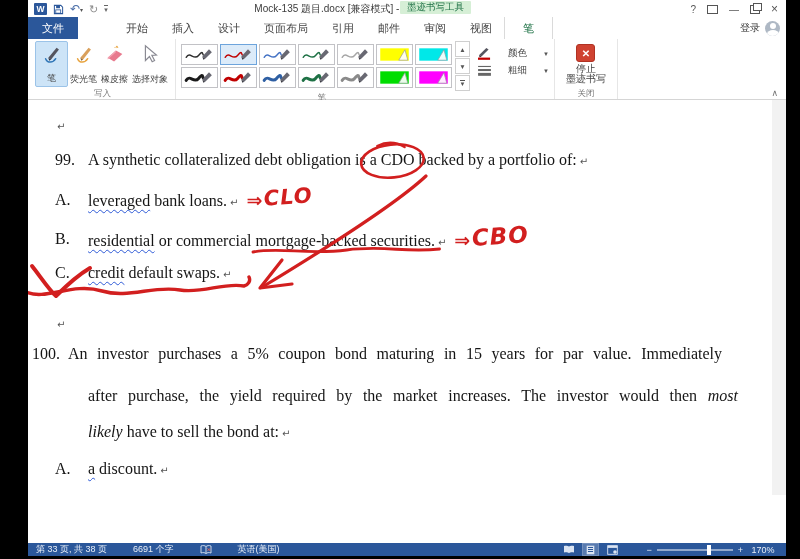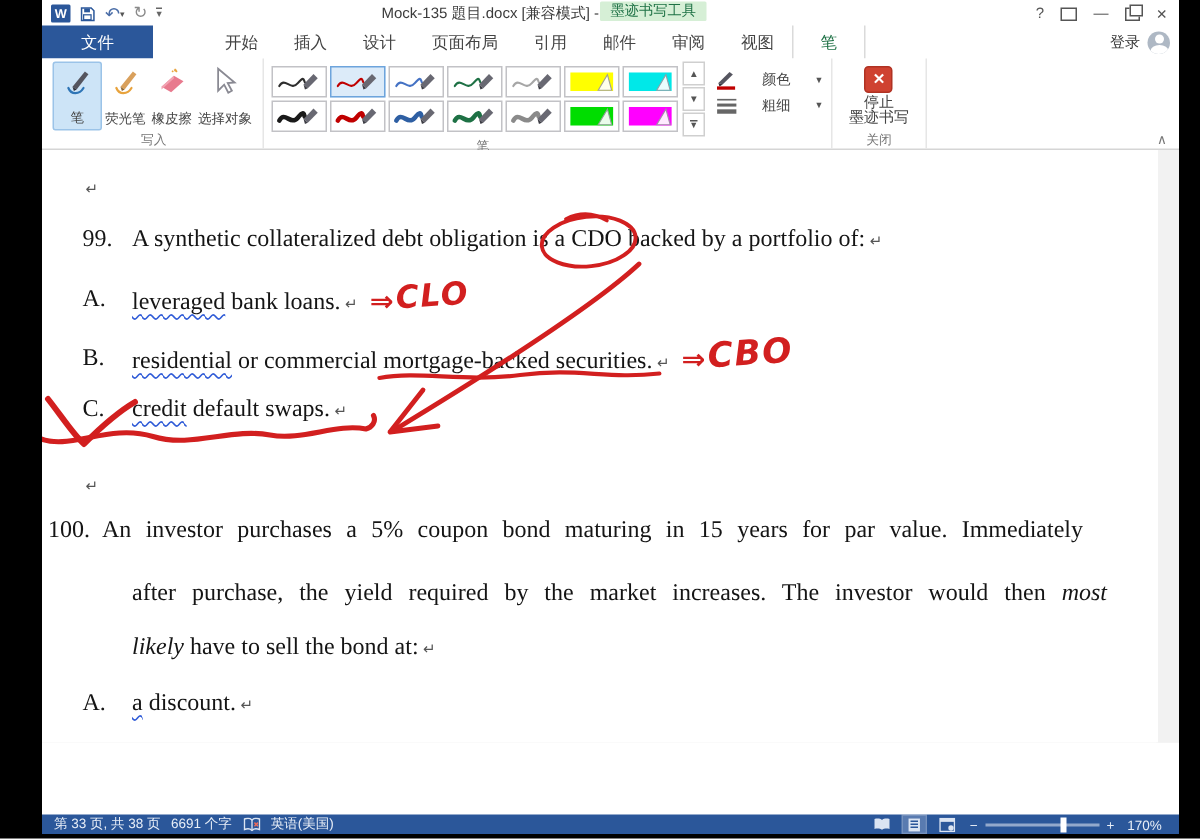--- a/index.html
+++ b/index.html
@@ -22,21 +22,21 @@
   .ctx-label{position:absolute;left:372px;top:1px;height:13px;padding:0 7px;background:#d6efd6;
        color:#1e7145;font-size:9.5px;display:flex;align-items:center;border-radius:1px;}
   .win-controls{display:flex;align-items:center;gap:11px;color:#555;font-size:10px;margin-right:4px;}
   .win-controls span{cursor:default;}
   .restore-glyph{display:inline-block;width:8px;height:7px;border:1px solid #555;position:relative;}
   .restore-glyph:before{content:"";position:absolute;left:2px;top:-3px;width:7px;height:6px;border:1px solid #555;background:#fff;}
   .ribbon-display-glyph{display:inline-block;width:9px;height:7px;border:1px solid #555;position:relative;}
 
   
   .tabrow{height:22px;display:flex;align-items:stretch;font-size:11px;color:#444;}
-  .file-tab{background:#2b579a;color:#fff;padding:0 26px;display:flex;align-items:center;}
+  .file-tab{background:#2b579a;color:#fff;padding:0 14px;display:flex;align-items:center;}
   .tab{padding:0 12px;display:flex;align-items:center;}
   .pen-tab{padding:0 18px;display:flex;align-items:center;color:#1e7145;background:#fff;
        border-left:1px solid #dadada;border-right:1px solid #dadada;}
   .signin{margin-left:auto;display:flex;align-items:center;gap:5px;padding-right:6px;font-size:10px;color:#333;}
   .avatar{width:15px;height:15px;border-radius:50%;background:#aeb8c4;position:relative;overflow:hidden;}
   .avatar:before{content:"";position:absolute;left:4.5px;top:2.5px;width:6px;height:6px;border-radius:50%;background:#fff;}
   .avatar:after{content:"";position:absolute;left:1.5px;top:9.5px;width:12px;height:8px;border-radius:50%;background:#fff;}
 
   
   .ribbon{height:60px;display:flex;align-items:stretch;padding:0 2px;border-bottom:1px solid #d5d5d5;background:#fff;}
@@ -86,21 +86,21 @@
       font-size:21px;display:inline-block;transform:rotate(-4deg) translateY(-2px);letter-spacing:1px;}
   .ink-label.big{font-size:23px;}
   .circled{position:relative;}
   .circled svg{position:absolute;left:-13px;top:-10px;width:calc(100% + 26px);height:40px;overflow:visible;}
   .ink-underline{position:relative;}
   .ink-underline svg{position:absolute;left:-4px;bottom:-8px;width:calc(100% + 12px);height:12px;}
   #ink-overlay{position:absolute;left:0;top:0;width:744px;height:436px;z-index:6;pointer-events:none;}
 
   
   .statusbar{height:13px;background:#2b579a;color:#e8eef7;font-size:9px;display:flex;align-items:center;
-      padding:0 8px;gap:7px;margin-top:48px;}
+      padding:0 8px;gap:26px;margin-top:48px;}
   .statusbar .seg{display:flex;align-items:center;gap:4px;white-space:nowrap;}
   .sb-spacer{flex:1;}
   .viewbtns{display:flex;align-items:center;gap:7px;}
   .viewbtn{display:flex;align-items:center;justify-content:center;width:15px;height:11px;}
   .viewbtn.active{background:rgba(255,255,255,0.22);outline:1px solid rgba(255,255,255,0.35);}
   .zoomer{display:flex;align-items:center;gap:5px;}
   .ztrack{width:76px;height:2px;background:#93a9cc;position:relative;}
   .zthumb{position:absolute;left:50px;top:-4px;width:4px;height:10px;background:#fff;}
   .zpct{width:30px;text-align:center;}
 </style>

